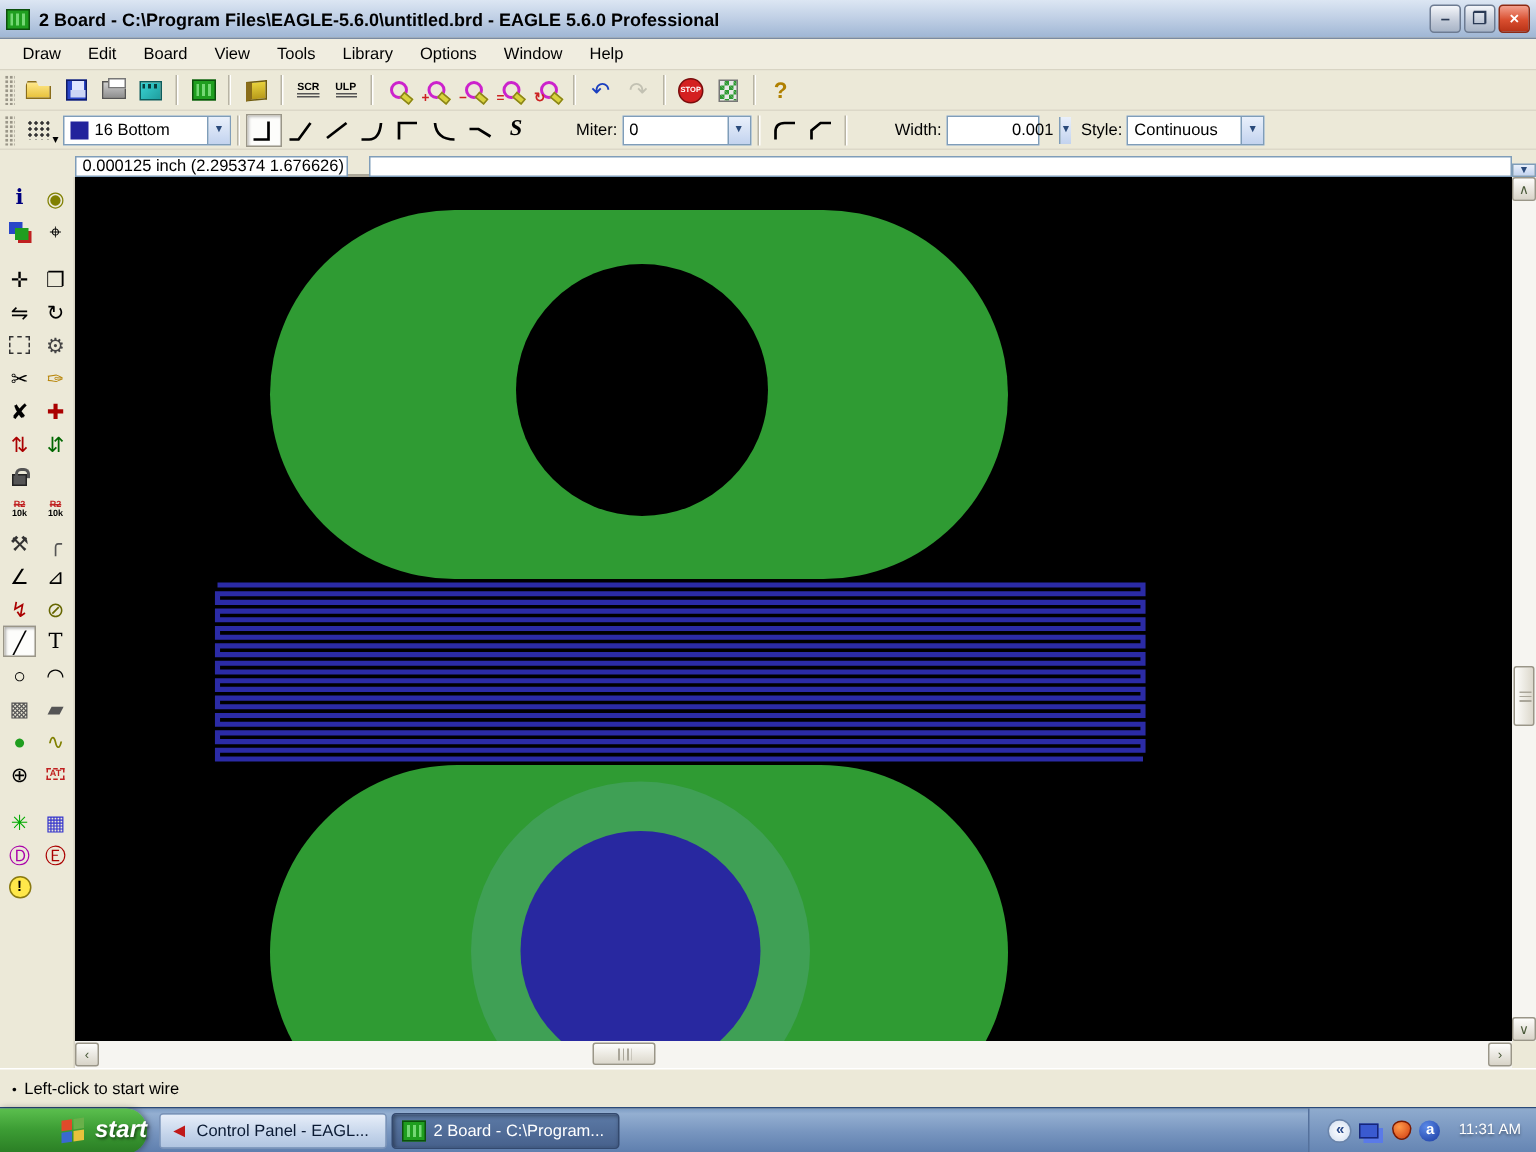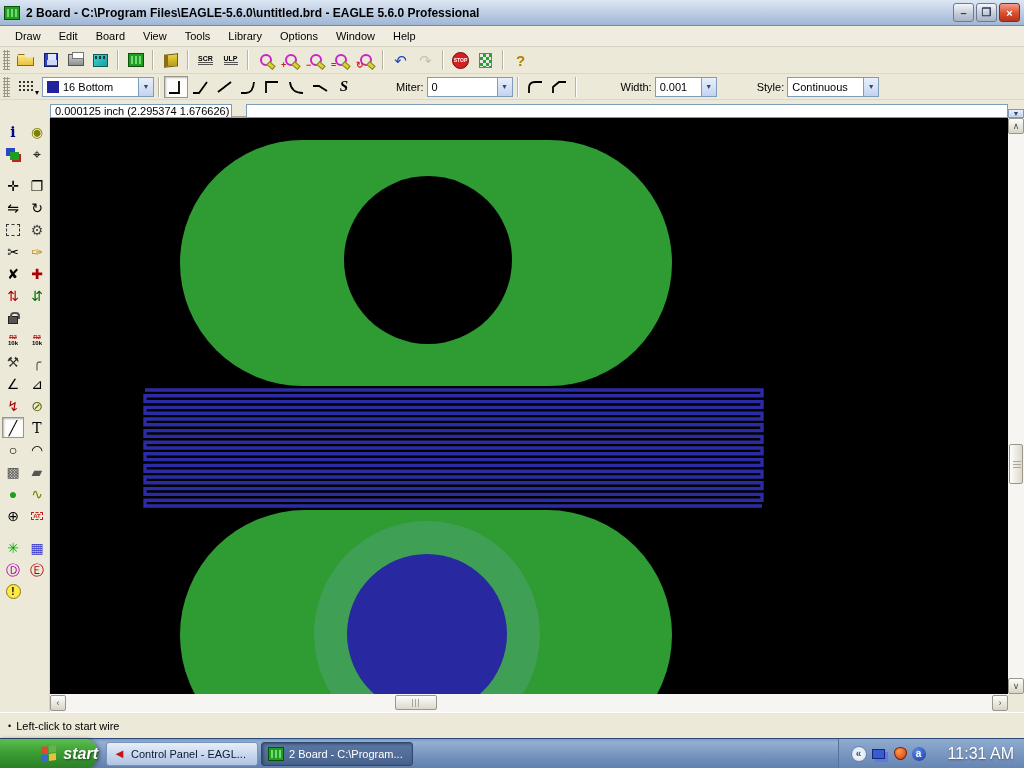--- a/index.html
+++ b/index.html
@@ -59,21 +59,21 @@
      linear-gradient(45deg,#2e9b33 25%,transparent 25%,transparent 75%,#2e9b33 75%),
      linear-gradient(45deg,#2e9b33 25%,#e8e8e8 25%,#e8e8e8 75%,#2e9b33 75%);
     background-size:6px 6px; background-position:0 0,3px 3px; }
 
   
   .combo { display:flex; align-items:stretch; height:20px; background:#fff; border:1px solid #7f9db9; flex:none; }
   .combo .combo-val { display:flex; align-items:center; padding:0 4px; gap:4px; white-space:nowrap; }
   .combo .drop { width:15px; background:linear-gradient(180deg,#e9f0fb,#c3d3ef); border-left:1px solid #7f9db9;
     display:flex; align-items:center; justify-content:center; font-size:7px; color:#2a4a7a; }
   .layer-swatch { width:12px; height:12px; display:inline-block; flex:none; }
-  .tb-label { margin:0 3px 0 16px; white-space:nowrap;padding-left:24px; }
+  .tb-label { margin:0 3px 0 4px; white-space:nowrap;padding-left:24px; }
   .bend-btn { width:24px; height:22px; border:1px solid transparent; background:transparent; display:flex; align-items:center; justify-content:center; flex:none; }
   .bend-btn.pressed { background:#fdfdfb; border:1px solid #9a9688; box-shadow:inset 1px 1px 2px rgba(0,0,0,.25); }
   .bend-btn svg { display:block; }
   .bend-s { font-family:"Liberation Serif",serif; font-style:italic; font-size:15px; font-weight:bold; }
   .ic-grid { width:15px; height:13px;
     background:radial-gradient(circle,#333 1px,transparent 1.2px); background-size:4px 4px; position:relative; }
   .ic-grid::after { content:"▾"; position:absolute; right:-6px; bottom:-4px; font-size:8px; color:#000; }
 
   
   #coordbar { top:100px; left:0; width:1024px; height:18px; background:#ece9d8; display:flex; align-items:flex-end; }
@@ -148,21 +148,21 @@
   .ic-sch { width:14px; height:13px; background:#fff; border:1px solid #8a2a2a; position:relative; flex:none; }
   .ic-sch::before { content:""; position:absolute; left:2px; top:2px; right:2px; height:3px; background:repeating-linear-gradient(90deg,#c02020 0 3px,transparent 3px 5px); }
   .ic-sch::after { content:""; position:absolute; left:2px; bottom:2px; right:2px; height:3px; background:repeating-linear-gradient(90deg,#2a46c8 0 3px,transparent 3px 5px); }
   #tray { display:flex; align-items:center; gap:5px; padding:0 10px 0 12px; height:30px;
     background:linear-gradient(180deg,#8fabce,#7795bf 55%,#6484b2); border-left:1px solid #55719c; }
   .tray-chevron { width:16px; height:16px; border-radius:50%; background:radial-gradient(circle,#ffffff,#cfdcef); border:1px solid #6a84aa;
     color:#2a4a8a; font-size:10px; font-weight:bold; display:flex; align-items:center; justify-content:center; }
   .tray-net { width:13px; height:10px; background:#3a5ad0; border:1px solid #16267a; box-shadow:3px 3px 0 #5a7ae8; margin-right:4px; }
   .tray-shield { width:13px; height:13px; border-radius:50% 50% 50% 50%/40% 40% 60% 60%; background:radial-gradient(circle at 35% 30%,#ff9a4a,#d03a10); border:1px solid #7a1a00; }
   .tray-a { width:14px; height:14px; border-radius:50%; background:radial-gradient(circle at 35% 30%,#5a8ae8,#1a3aa0); color:#fff; font-size:10px; font-weight:bold; display:flex; align-items:center; justify-content:center; }
-  #clock { color:#fff; font-size:16px; margin-left:17px; text-shadow:0 1px 2px rgba(0,0,0,.4); }
+  #clock { color:#fff; font-size:10px; margin-left:7px; text-shadow:0 1px 2px rgba(0,0,0,.4); }
 </style>
 </head>
 <body>
 
 <div id="titlebar" class="region">
   <span class="ic-board-sm"></span>
   <span class="title-text">2 Board - C:\Program Files\EAGLE-5.6.0\untitled.brd - EAGLE 5.6.0 Professional</span>
   <span class="winbtn">–</span>
   <span class="winbtn">❐</span>
   <span class="winbtn close">×</span>
@@ -323,21 +323,21 @@
         </svg>
       </button>
       <button class="bend-btn">
         <svg width="20" height="20">
           <path d="M4 16 V10 L10 5 H17" fill="none" stroke="#000" stroke-width="1.8"></path>
         </svg>
       </button>
     </span>
   <span class="tb-sep"></span>
   <span class="tb-label">Width:</span>
-  <div class="combo" style="width:62px;">
+  <div class="combo" style="width:62px;padding-left:39px;">
     <span class="combo-val">
         <span>0.001</span>
       </span>
     <span class="drop" style="margin-left:auto;">▼</span>
   </div>
   <span class="tb-label">Style:</span>
   <div class="combo" style="width:92px;">
     <span class="combo-val">
         <span>Continuous</span>
       </span>

